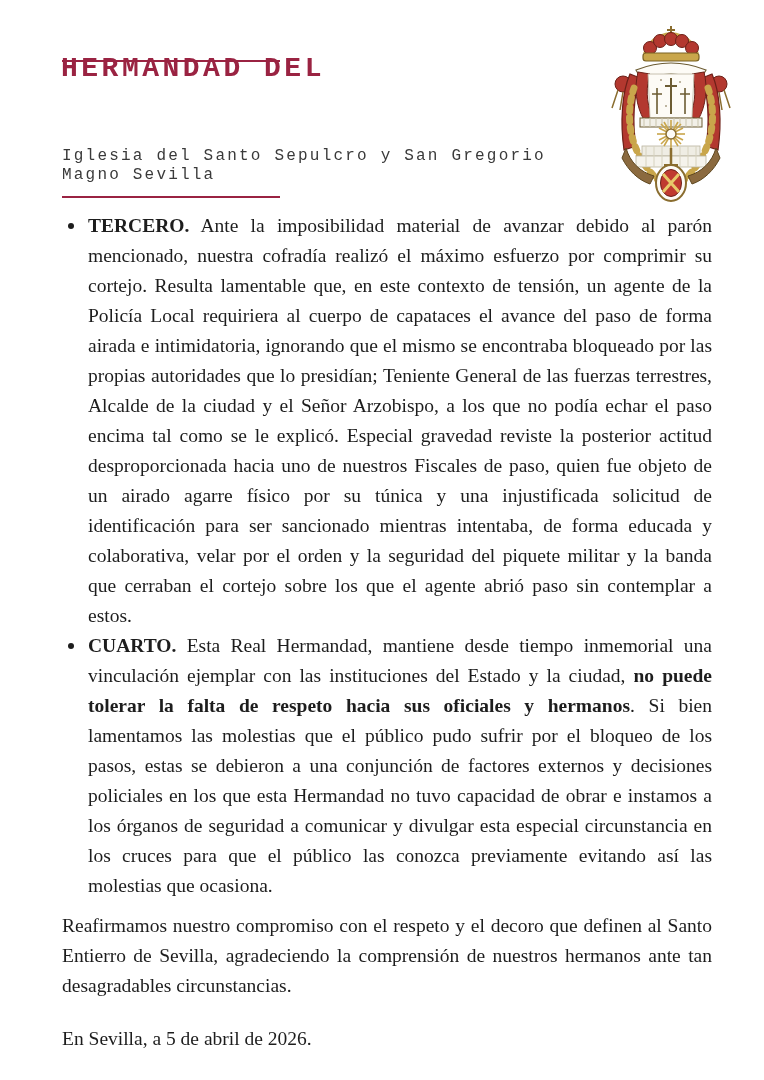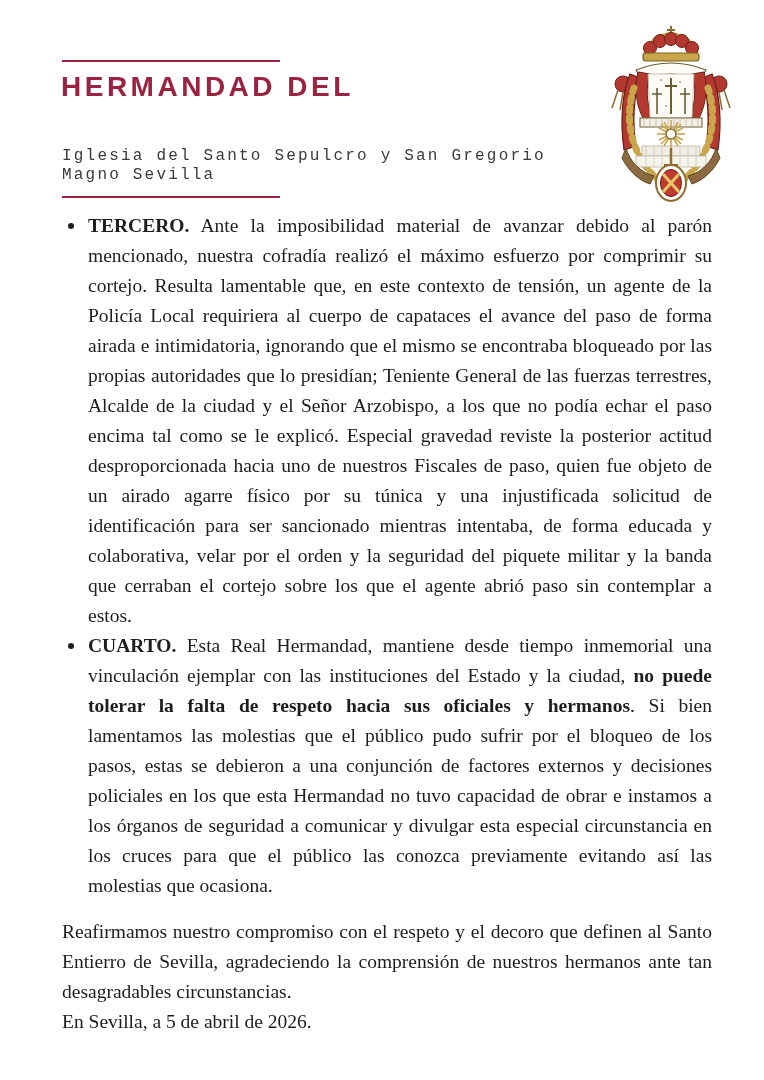--- a/index.html
+++ b/index.html
@@ -19,22 +19,22 @@
   .page{position:absolute; inset:0; background:#ffffff;}
 
   
   .rule{
     position:absolute; left:62px; width:218px; height:2px;
     background:var(--accent);
   }
   .rule-top{top:60px;}
   .rule-bottom{top:196px;}
   .title{
-    position:absolute; left:61px; top:70px;
-    font-family:Liberation Sans, sans-serif;
+    position:absolute; left:61px; top:52px;
+    font-family:Liberation Mono, monospace;
     font-weight:700;
     font-size:28px;
     letter-spacing:3.5px;
     line-height:34px;
     color:var(--accent);
     white-space:nowrap;
     text-align:right;
   }
   .subtitle{
     position:absolute; left:62px; top:147px;
@@ -62,22 +62,22 @@
     color:var(--body-text);
   }
   ul.points{list-style:none;}
   ul.points li{position:relative; padding-left:26px;}
   .bullet-dot{
     position:absolute; left:6px; top:12px;
     width:6px; height:6px; border-radius:50%;
     background:var(--body-text);
   }
   .run-bold{font-weight:700;margin-top:8px;}
-  .closing{margin-top:16px;}
-  .date-line{text-align:left;}
+  .closing{margin-top:10px;}
+  .date-line{text-align:left;margin-top:23px;}
 </style>
 </head>
 <body>
 
 <div class="page">
 
   <div class="rule rule-top"></div>
 
   <div class="title">
     <div>HERMANDAD DEL</div>

